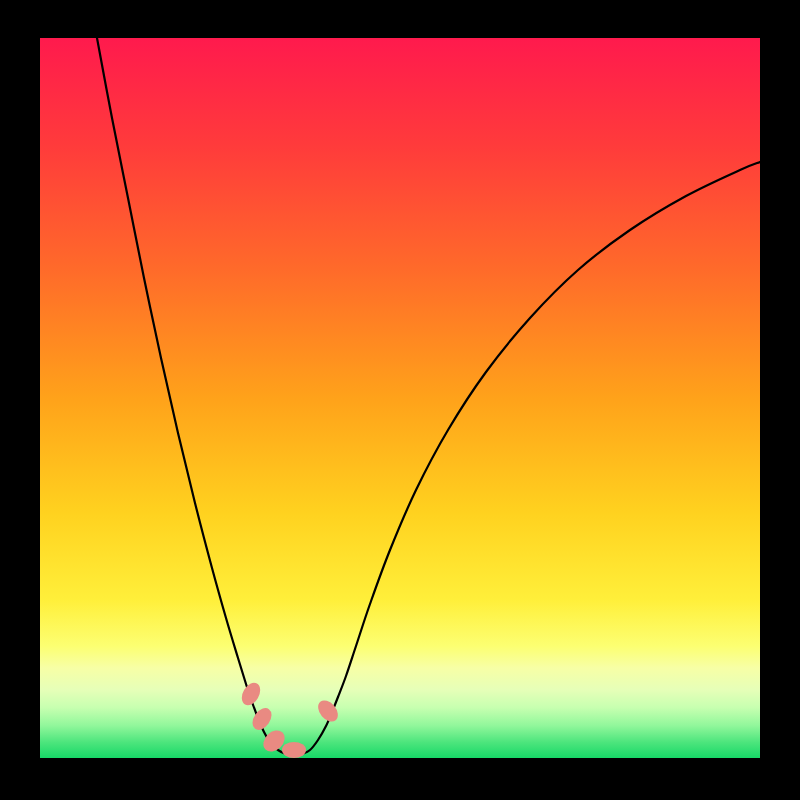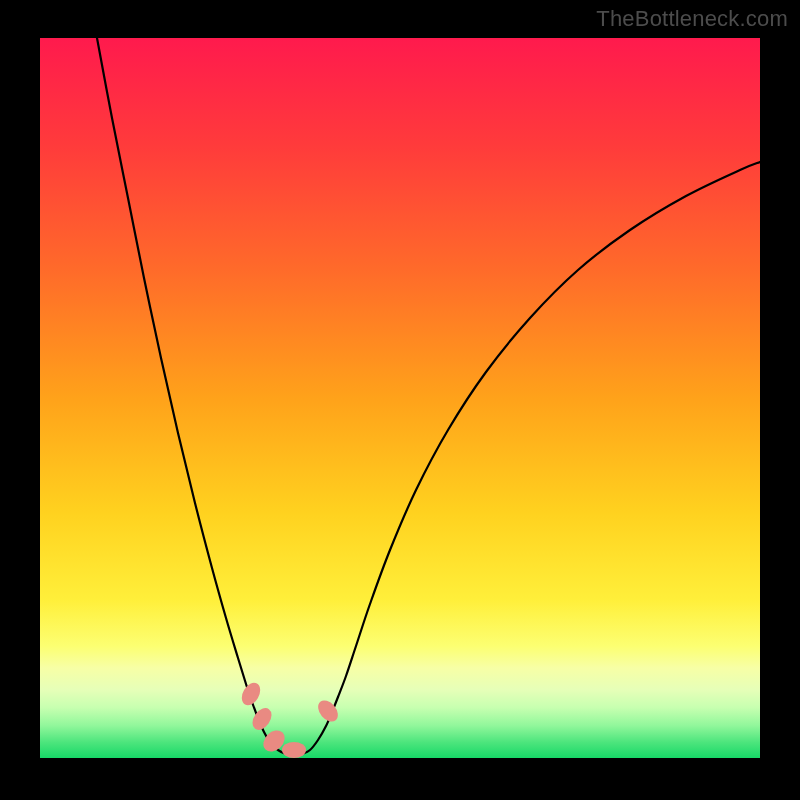--- a/index.html
+++ b/index.html
@@ -38,21 +38,20 @@
     user-select: none;
   }
   svg {
     display: block;
   }
 </style>
 </head>
 <body>
 
 <div class="frame">
-  <div class="watermark">TheBottleneck.com</div>
 
   <div class="plot">
     <svg id="chart-svg" width="720" height="720" viewBox="0 0 720 720">
       <defs>
         <linearGradient id="bg-grad" x1="0" y1="0" x2="0" y2="1">
             <stop offset="0.00%" stop-color="#ff1a4d"></stop>
             <stop offset="15.00%" stop-color="#ff3b3b"></stop>
             <stop offset="32.00%" stop-color="#ff6a2a"></stop>
             <stop offset="50.00%" stop-color="#ffa21a"></stop>
             <stop offset="66.00%" stop-color="#ffd21f"></stop>

